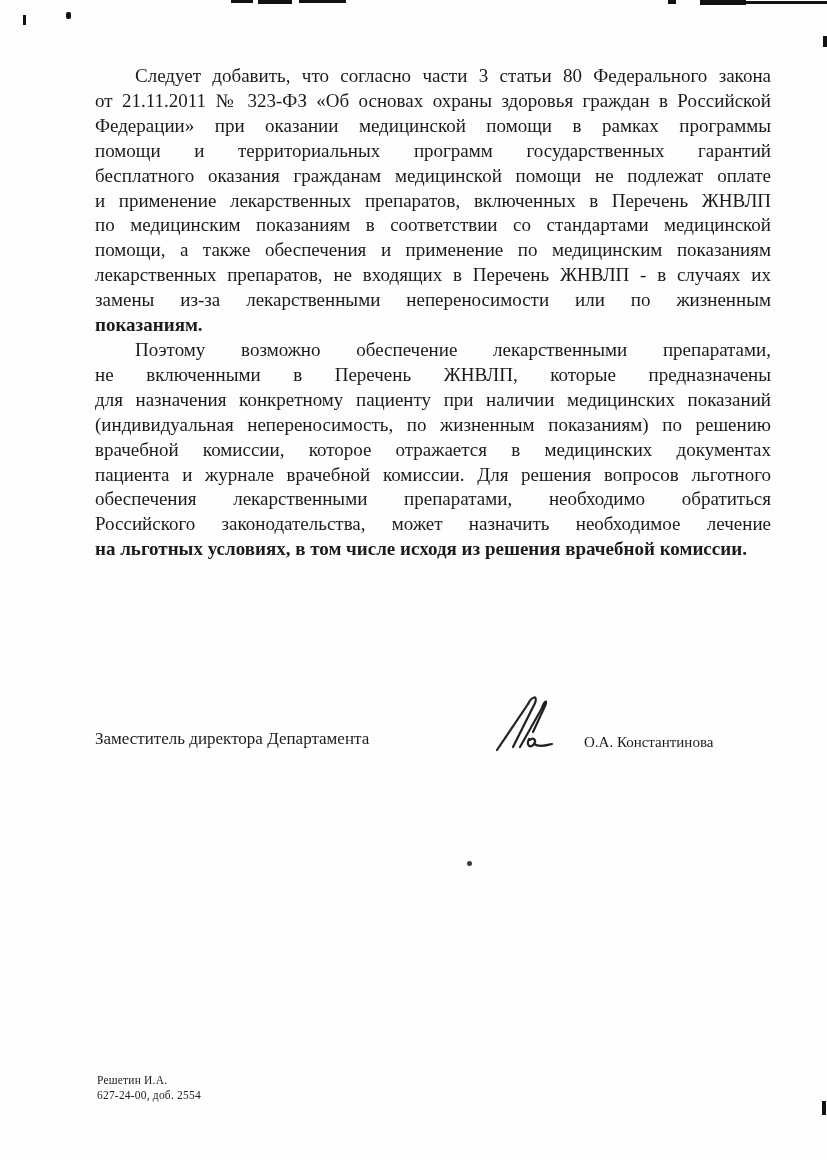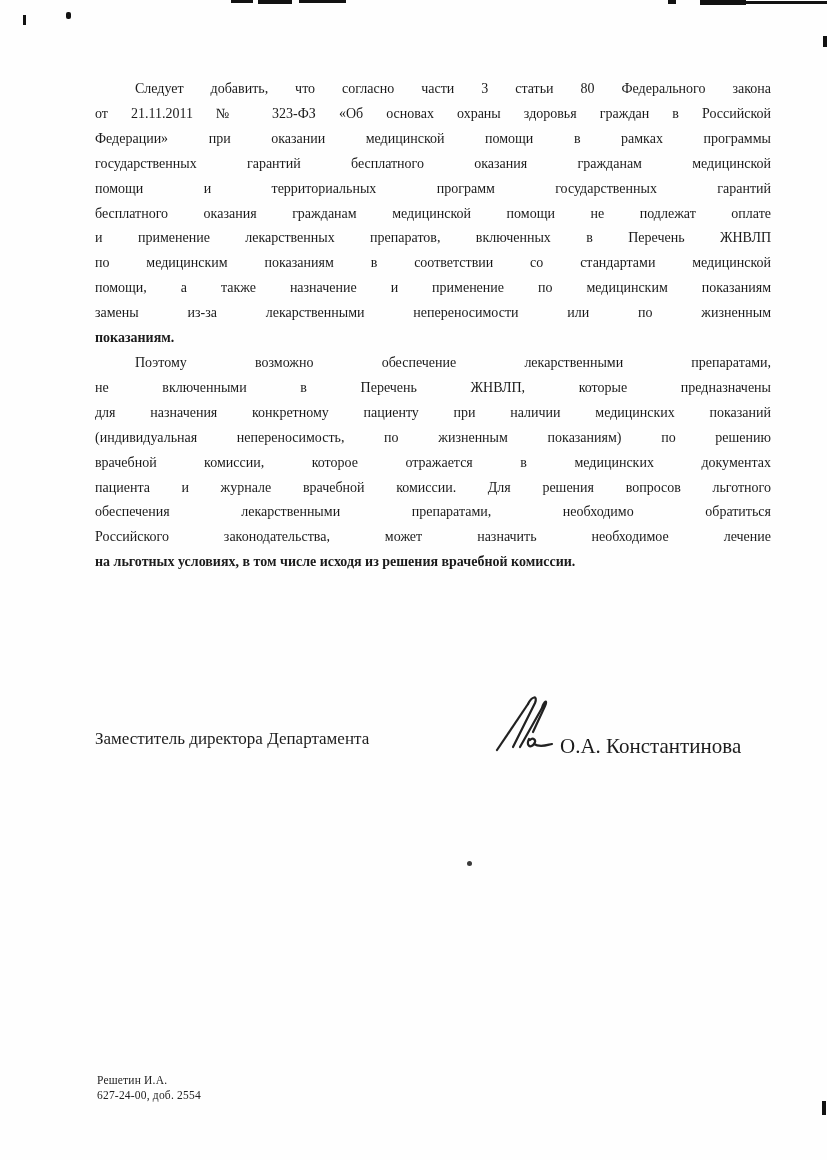--- a/index.html
+++ b/index.html
@@ -11,35 +11,35 @@
   .page {
     position:relative; width:827px; height:1160px;
     background:var(--paper); overflow:hidden;
   }
   
   .artifact { position:absolute; background:#121212; }
   .speck { position:absolute; background:#3a3a3a; border-radius:50%; }
 
   
   .textblock {
-    position:absolute; left:95px; top:77px; width:676px;
-    font-size:14px; line-height:24.9px; color:var(--ink);
+    position:absolute; left:95px; top:64px; width:676px;
+    font-size:19px; line-height:24.9px; color:var(--ink);
   }
   .line { text-align:justify; text-align-last:justify; }
   .line.last { text-align-last:left;font-weight:bold; }
   .line.indent { text-indent:40px; }
 
   
   .sig-title {
     position:absolute; left:95px; top:729px; font-size:17px;
     white-space:nowrap; color:var(--ink);
   }
   .sig-mark { position:absolute; left:490px; top:693px; }
   .sig-name {
-    position:absolute; left:560px; top:734px; font-size:21px;
+    position:absolute; left:584px; top:734px; font-size:15px;
     white-space:nowrap; color:var(--ink);
   }
 
   
   .footer {
     position:absolute; left:97px; top:1049px; font-size:11.5px;
     line-height:15px; color:#222; letter-spacing:0.2px;margin-top:24px;
   }
 </style>
 </head>
@@ -60,26 +60,26 @@
   <div class="artifact" style="left:23px; top:15px; width:3px; height:10px;"></div>
   <div class="artifact" style="left:66px; top:12px; width:5px; height:7px; border-radius:2px;"></div>
 
   <div class="speck" style="left:467px; top:861px; width:5px; height:5px;"></div>
 
   <div class="textblock">
     <div>
         <div class="line indent">Следует добавить, что согласно части 3 статьи 80 Федерального закона</div>
         <div class="line">от 21.11.2011 № 323-ФЗ «Об основах охраны здоровья граждан в Российской</div>
         <div class="line">Федерации» при оказании медицинской помощи в рамках программы</div>
-        <div class="line">государственных гарантий бесплатного оказания гражданам медицинской</div>
         <div class="line">помощи и территориальных программ государственных гарантий</div>
         <div class="line">бесплатного оказания гражданам медицинской помощи не подлежат оплате</div>
         <div class="line">и применение лекарственных препаратов, включенных в Перечень ЖНВЛП</div>
         <div class="line">по медицинским показаниям в соответствии со стандартами медицинской</div>
-        <div class="line">помощи, а также назначение и применение по медицинским показаниям</div>
+        <div class="line">помощи, а также обеспечения и применение по медицинским показаниям</div>
+        <div class="line">лекарственных препаратов, не входящих в Перечень ЖНВЛП - в случаях их</div>
         <div class="line">замены из-за лекарственными непереносимости или по жизненным</div>
         <div class="line last">показаниям.</div>
       </div>
     <div>
         <div class="line indent">Поэтому возможно обеспечение лекарственными препаратами,</div>
         <div class="line">не включенными в Перечень ЖНВЛП, которые предназначены</div>
         <div class="line">для назначения конкретному пациенту при наличии медицинских показаний</div>
         <div class="line">(индивидуальная непереносимость, по жизненным показаниям) по решению</div>
         <div class="line">врачебной комиссии, которое отражается в медицинских документах</div>
         <div class="line">пациента и журнале врачебной комиссии. Для решения вопросов льготного</div>

